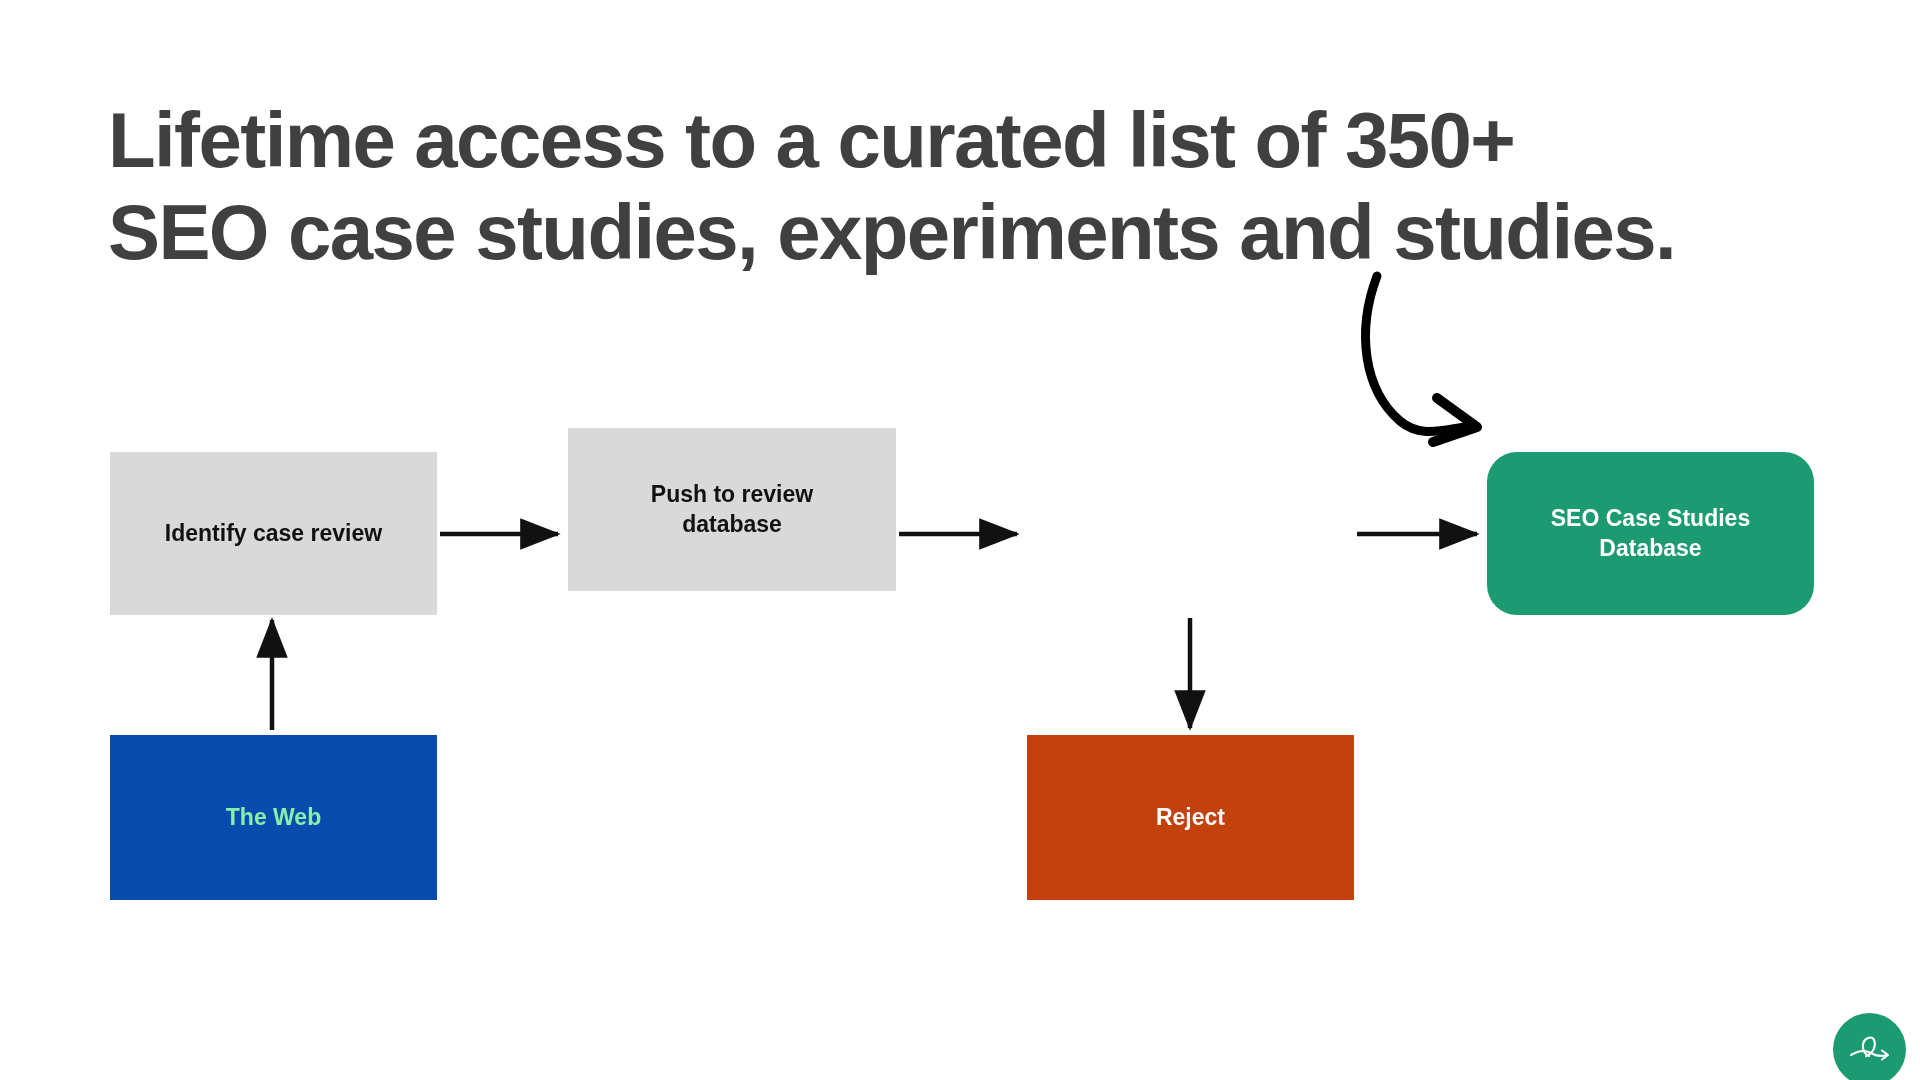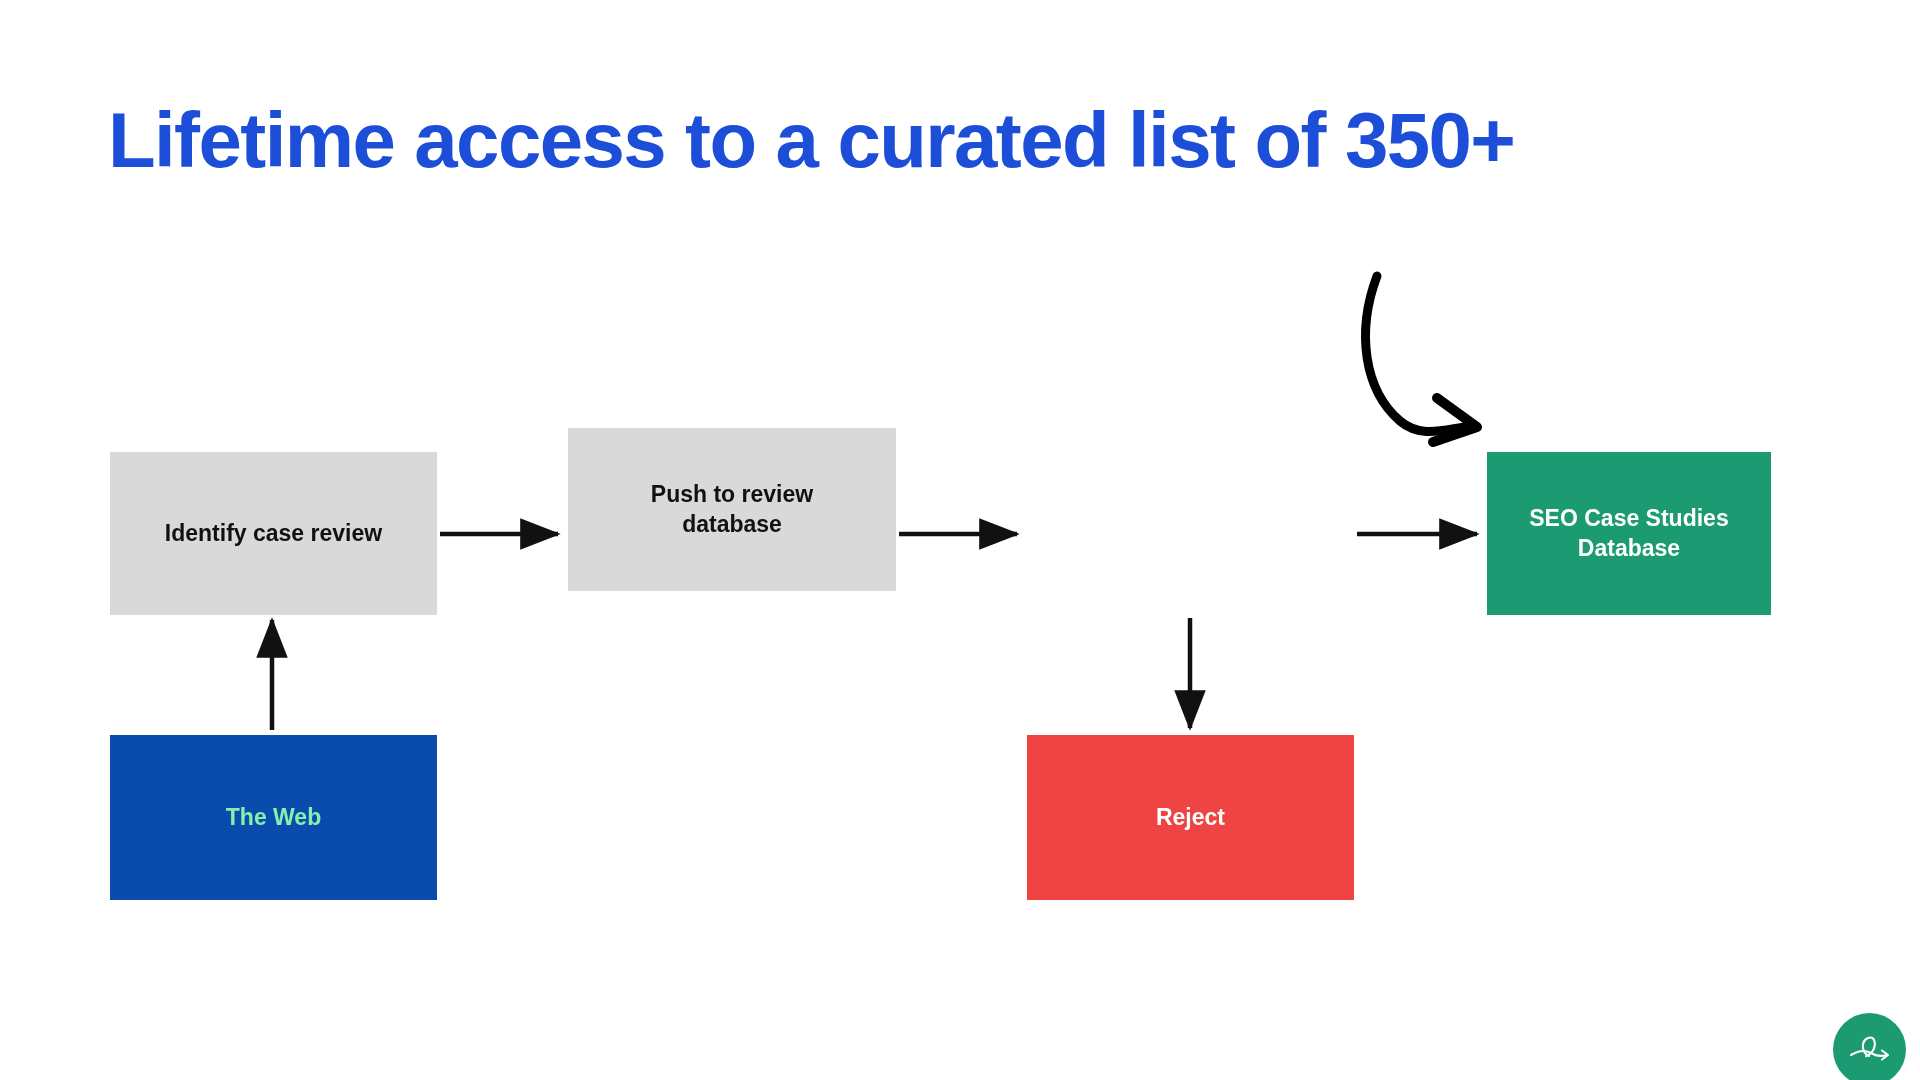--- a/index.html
+++ b/index.html
@@ -25,21 +25,21 @@
   
   #headline {
     position: absolute;
     left: 108px;
     top: 42px;
     width: 1700px;
     font-weight: 700;
     font-size: 78px;
     line-height: 1.18;
     letter-spacing: -1.6px;
-    color: #1d4ed8;
+    color: #404040;
     font-family: "Liberation Sans", sans-serif;
   }
   #headline .hl-line {
     display: block;
     white-space: nowrap;
   }
 
   
   .node {
     position: absolute;
@@ -53,26 +53,26 @@
     box-sizing: border-box;
     padding: 4px 10px;
   }
   .node .node-label {
     display: block;
     white-space: pre-line;
   }
   .node-grey  { background: #d9d9d9; color: #111111; }
   .node-green { background: #1c9b72; color: #ffffff; }
   .node-blue  { background: #0a4cae; color: #86efac; }
-  .node-red   { background: #ef4444; color: #ffffff; }
+  .node-red   { background: #c2410c; color: #ffffff; }
 
   #node-identify { left: 110px;  top: 452px; width: 327px; height: 163px; }
   #node-push     { left: 568px;  top: 428px; width: 328px; height: 163px; }
   #node-review   { left: 1027px; top: 452px; width: 327px; height: 163px; }
-  #node-db       { left: 1487px; top: 452px; width: 284px; height: 163px; }
+  #node-db       { left: 1487px; top: 452px; width: 327px; height: 163px; border-radius: 30px; }
   #node-web      { left: 110px;  top: 735px; width: 327px; height: 165px; }
   #node-reject   { left: 1027px; top: 735px; width: 327px; height: 165px; }
 
   
   #connectors {
     position: absolute;
     left: 0; top: 0;
     width: 1920px; height: 1080px;
     pointer-events: none;
   }
@@ -91,20 +91,21 @@
     justify-content: center;
   }
 </style>
 </head>
 <body>
 
 <div id="slide">
 
   <h1 id="headline">
     <span class="hl-line">Lifetime access to a curated list of 350+</span>
+    <span class="hl-line">SEO case studies, experiments and studies.</span>
   </h1>
 
   <svg id="connectors" viewBox="0 0 1920 1080" width="1920" height="1080" xmlns="http://www.w3.org/2000/svg">
     <defs>
       <marker id="arrowhead" markerWidth="9" markerHeight="7" refX="8.4" refY="3.5" orient="auto" markerUnits="strokeWidth">
         <polygon points="0 0, 9 3.5, 0 7" fill="#111111"></polygon>
       </marker>
     </defs>
 
     <g>

